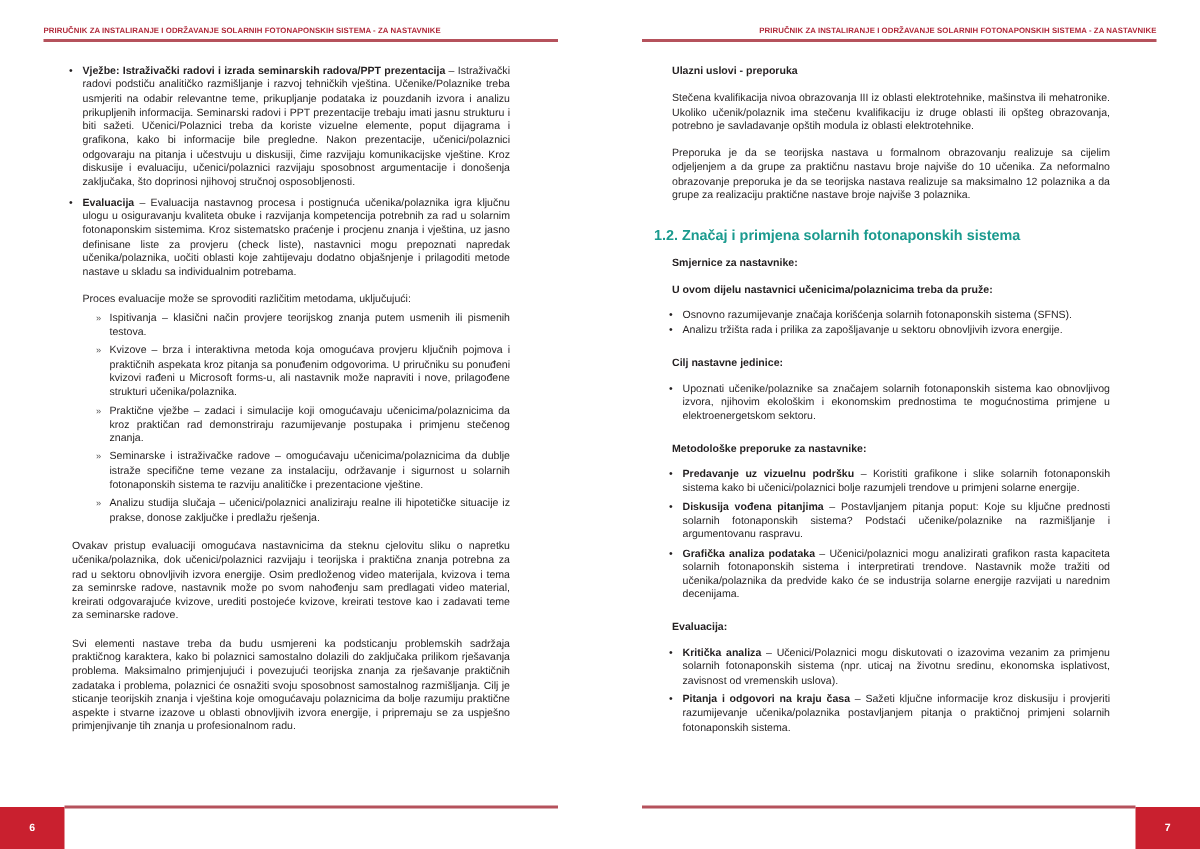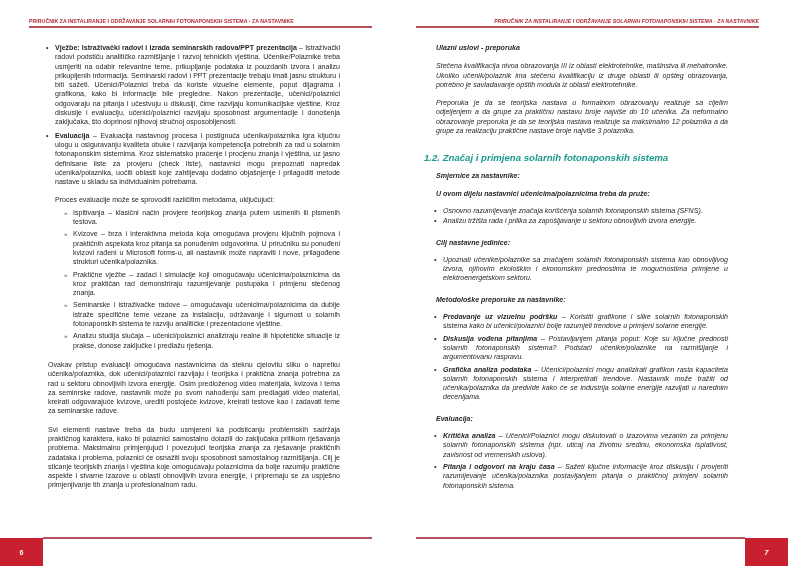--- a/index.html
+++ b/index.html
@@ -1,20 +1,20 @@
 <!DOCTYPE html>
 <html><head>
 <meta charset="utf-8">
 <style>
   html, body { margin:0; padding:0; }
   body { width:800px; height:566px; background:#ffffff; overflow:hidden; position:relative;
          font-family:"Liberation Sans", sans-serif; color:#231f20; }
   .page { position:absolute; top:0; width:400px; height:566px; background:#fff; }
   .page.left { left:0; }
-  .page.right { left:388px;font-style:italic; }
+  .page.right { left:400px; }
   .header { position:absolute; top:18px; font-size:5.2px; font-weight:bold; color:#b02a3a; letter-spacing:0.05px; white-space:nowrap; }
   .left .header { left:29px; }
   .right .header { right:29px; }
   .header-rule { position:absolute; top:26px; height:1.6px; background:#b5525c; }
   .left .header-rule { left:29px; width:343px; }
   .right .header-rule { left:28px; width:343px; }
   .footer-rule { position:absolute; top:537px; height:1.6px; background:#b5525c; }
   .left .footer-rule { left:43px; width:329px; }
   .right .footer-rule { left:28px; width:329px; }
   .page-num { position:absolute; top:538px; width:43px; height:28px; background:#c9202f; color:#fff;

